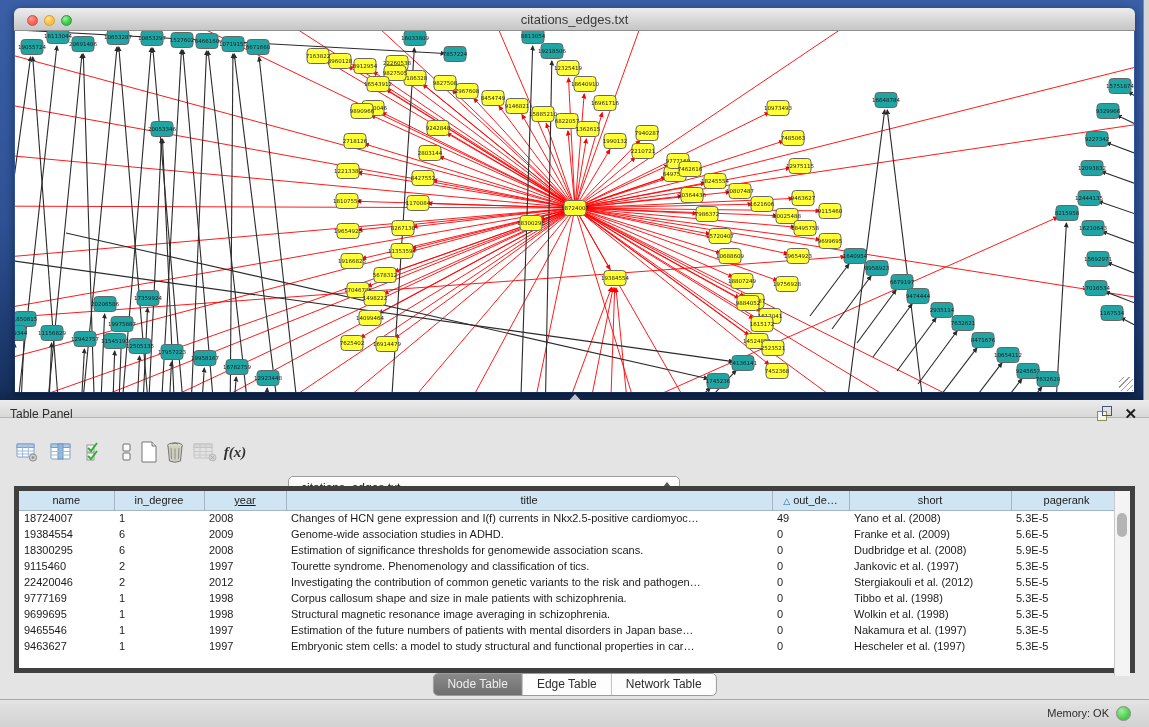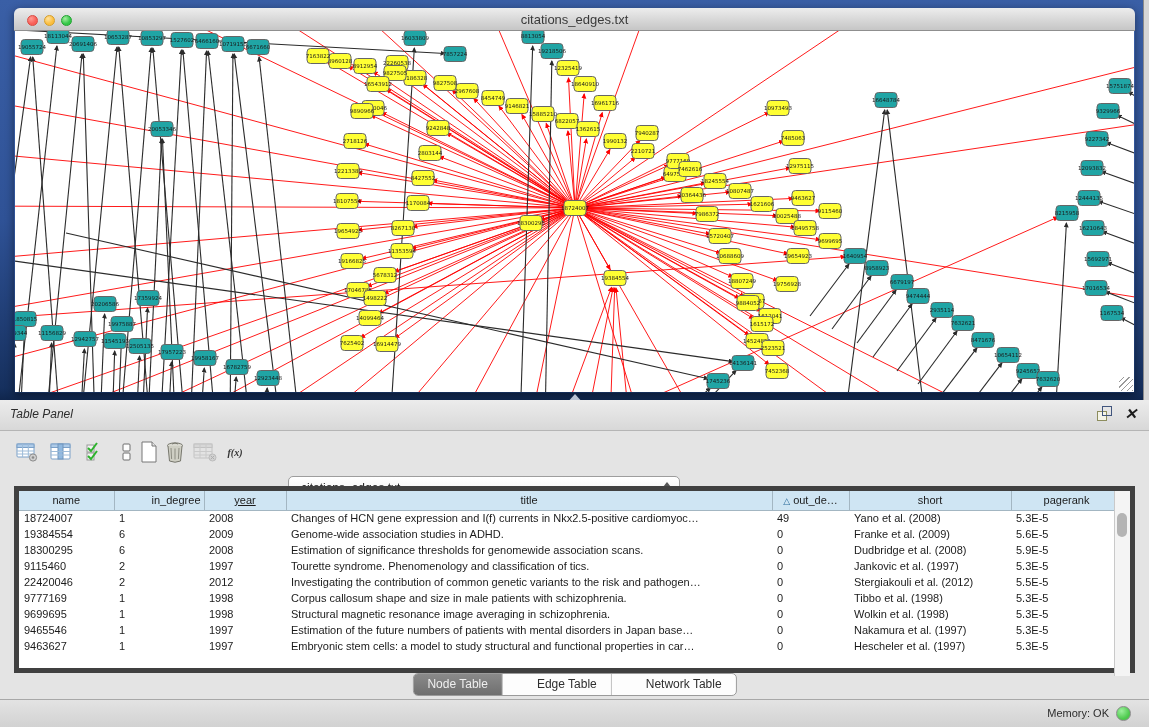--- a/index.html
+++ b/index.html
@@ -21,51 +21,51 @@
   .tl.y{left:30px;background:radial-gradient(circle at 35% 30%,#ffe2a0,#fbbe3e 60%);border:1px solid #d69e28;}
   .tl.g{left:47px;background:radial-gradient(circle at 35% 30%,#a5efa0,#33c748 60%);border:1px solid #22a331;}
   .canvas{position:absolute;left:1px;top:23px;width:1119px;height:361px;background:#ffffff;overflow:hidden;}
   .grip{position:absolute;right:2px;bottom:2px;width:14px;height:14px;
         background:repeating-linear-gradient(135deg,transparent 0 3px,#9a9a9a 3px 4px);}
   .splitter-notch{position:absolute;left:566px;top:394px;width:18px;height:6px;background:#b9c2d2;
         clip-path:polygon(20% 100%,50% 0,80% 100%);}
 
   
   .table-panel{position:absolute;left:0;top:400px;width:1149px;height:299px;background:#e4e4e4;}
-  .panel-header{position:absolute;left:0;top:0;width:100%;height:31px;
-                background:linear-gradient(180deg,#ececec,#d8d8d8);border-bottom:1px solid #b5b5b5;box-sizing:border-box;font-style:italic;}
+  .panel-header{position:absolute;left:0;top:0;width:100%;height:18px;
+                background:linear-gradient(180deg,#ececec,#d8d8d8);border-bottom:1px solid #b5b5b5;box-sizing:border-box;}
   .panel-header .ptitle{position:absolute;left:10px;top:7px;font-size:12px;color:#2d2d2d;}
   .ph-icons{position:absolute;right:12px;top:5px;display:flex;gap:12px;align-items:center;}
   .float-ic{width:16px;height:16px;position:relative;}
   .float-ic .b1{position:absolute;left:1px;top:6px;width:8px;height:8px;border:1px solid #8d8d5e;background:#f4f4e8;}
   .float-ic .b2{position:absolute;left:6px;top:1px;width:8px;height:8px;border:1px solid #41557d;background:transparent;}
   .close-x{font-size:15px;font-weight:bold;color:#1c1c1c;line-height:15px;cursor:default;}
 
   .toolbar{position:absolute;left:0;top:29px;width:100%;height:55px;}
   .tbtn{position:absolute;top:10px;width:26px;height:26px;display:flex;align-items:center;justify-content:center;}
-  .fx{font-family:"Liberation Serif",serif;font-style:italic;font-size:10px;color:#333;font-weight:bold;}
+  .fx{font-family:"Liberation Serif",serif;font-style:italic;font-size:15px;color:#333;font-weight:bold;}
   .combo{position:absolute;left:288px;top:47px;width:390px;height:24px;border:1px solid #9d9d9d;border-radius:5px;
          background:linear-gradient(180deg,#ffffff,#ededed);box-shadow:0 1px 0 rgba(255,255,255,.7);}
   .combo .val{position:absolute;left:12px;top:4px;font-size:12px;color:#1d1d1d;}
   .combo .steppers{position:absolute;right:7px;top:4px;width:9px;height:16px;}
   .combo .up{position:absolute;left:0;top:1px;width:0;height:0;border-left:4px solid transparent;border-right:4px solid transparent;border-bottom:5px solid #555;}
   .combo .dn{position:absolute;left:0;bottom:1px;width:0;height:0;border-left:4px solid transparent;border-right:4px solid transparent;border-top:5px solid #555;}
 
   .grid-wrap{position:absolute;left:14px;top:86px;width:1121px;height:187px;background:#fff;border:5px solid #404040;box-sizing:border-box;}
   table.grid{border-collapse:collapse;table-layout:fixed;width:1103px;font-size:11px;color:#1b1b1b;}
   table.grid th{background:#cfe5f3;border:1px solid #a3b6c2;border-top:none;font-weight:normal;height:19px;
                 text-align:center;overflow:hidden;white-space:nowrap;padding:0 3px;box-sizing:border-box;}
   table.grid th:first-child{border-left:none;}
   table.grid td{height:16px;padding:0 5px;overflow:hidden;white-space:nowrap;text-overflow:clip;box-sizing:border-box;}
   .sort-tri{font-size:9px;color:#2a6a9a;margin-right:3px;}
   .vscroll{position:absolute;right:0;top:0;width:16px;height:185px;background:#f4f4f4;border-left:1px solid #c9c9c9;box-sizing:border-box;}
   .vthumb{position:absolute;left:2px;top:22px;width:10px;height:24px;border-radius:5px;background:#b4b4b4;}
 
   .tabs{position:absolute;left:50%;top:273px;transform:translateX(-50%);display:inline-flex;height:21px;
-        border:1px solid #9b9b9b;border-radius:5px;overflow:hidden;background:#fdfdfd;font-size:12px;gap:20px;}
+        border:1px solid #9b9b9b;border-radius:5px;overflow:hidden;background:#fdfdfd;font-size:12px;}
   .tab{padding:3px 14px 0 14px;color:#2e2e2e;border-right:1px solid #c0c0c0;}
   .tab:last-child{border-right:none;}
   .tab.active{background:linear-gradient(180deg,#8a8a8a,#6f6f6f);color:#efefef;}
 
   
   .statusbar{position:absolute;left:0;top:699px;width:1149px;height:28px;background:linear-gradient(180deg,#e3e3e3,#d2d2d2);
              border-top:1px solid #a8a8a8;box-sizing:border-box;padding-left:32px;}
   .mem-label{position:absolute;right:40px;top:7px;font-size:11px;color:#2c2c2c;}
   .mem-dot{position:absolute;right:18px;top:6px;width:13px;height:13px;border-radius:50%;
            background:radial-gradient(circle at 35% 30%,#9cf09c,#4cc94c 65%);border:1px solid #8a8a8a;}
@@ -594,21 +594,21 @@
             <span class="dn"></span>
           </span>
       </div>
     </div>
 
     <div class="grid-wrap">
       <table class="grid" id="grid-table">
         <thead id="grid-head">
             <tr>
               <th style="width: 95px;">name</th>
-              <th style="width: 90px; text-align: right;">in_degree</th>
+              <th style="width: 90px;">in_degree</th>
               <th style="width: 82px; text-decoration: underline;">year</th>
               <th style="width: 486px;">title</th>
               <th style="width: 77px;"><span class="sort-tri">△</span>out_de…</th>
               <th style="width: 162px;">short</th>
               <th style="width: 111px;">pagerank</th>
             </tr>
           </thead>
         <tbody id="grid-body">
             <tr>
               <td>18724007</td>

